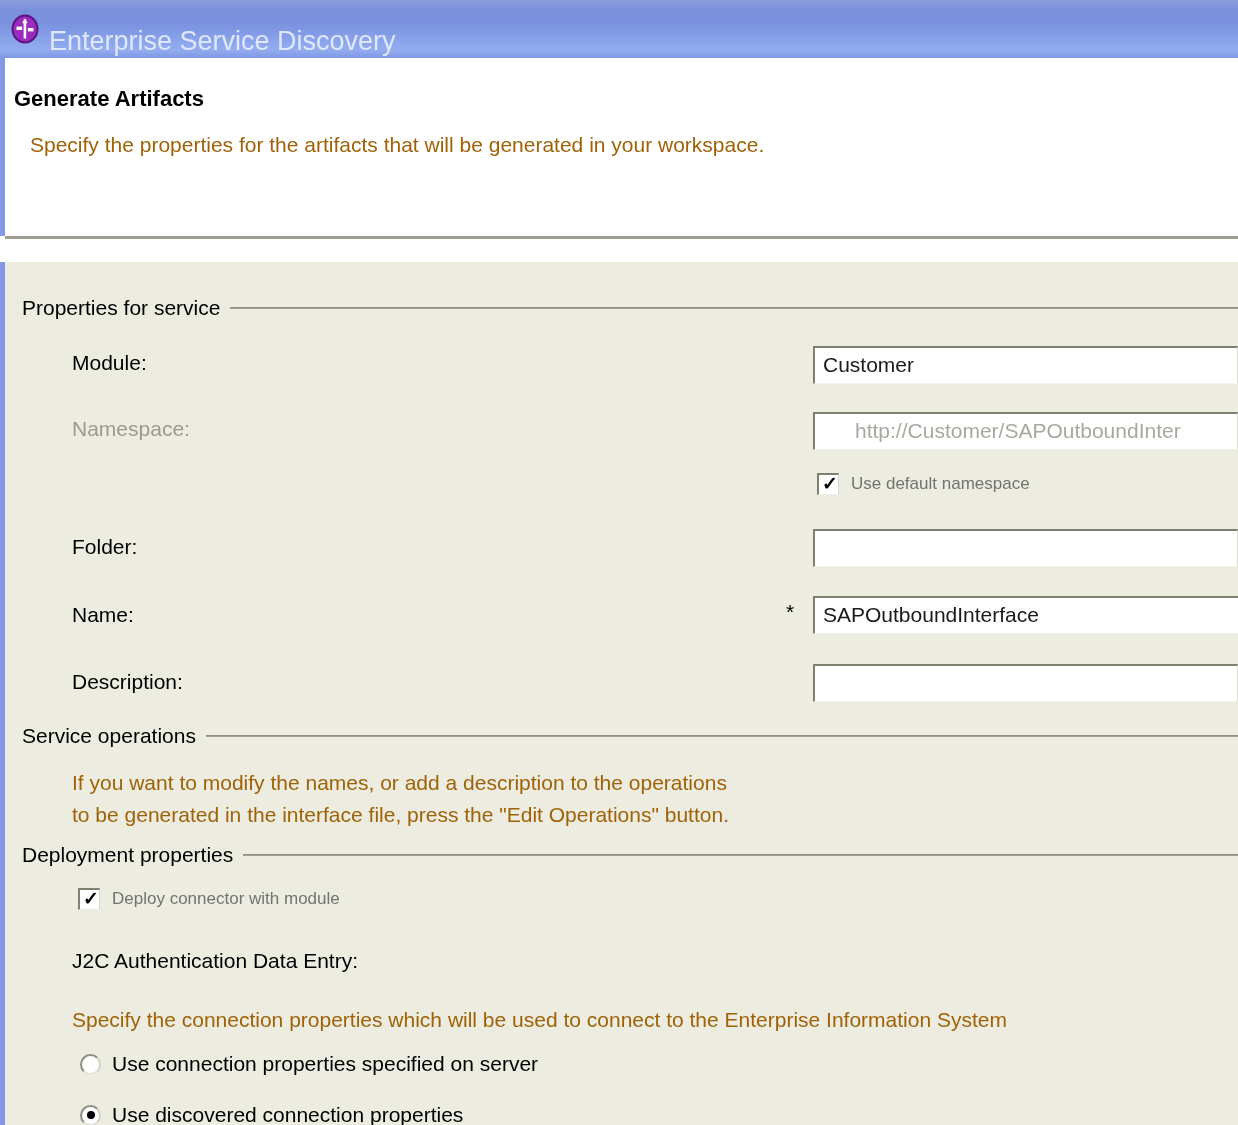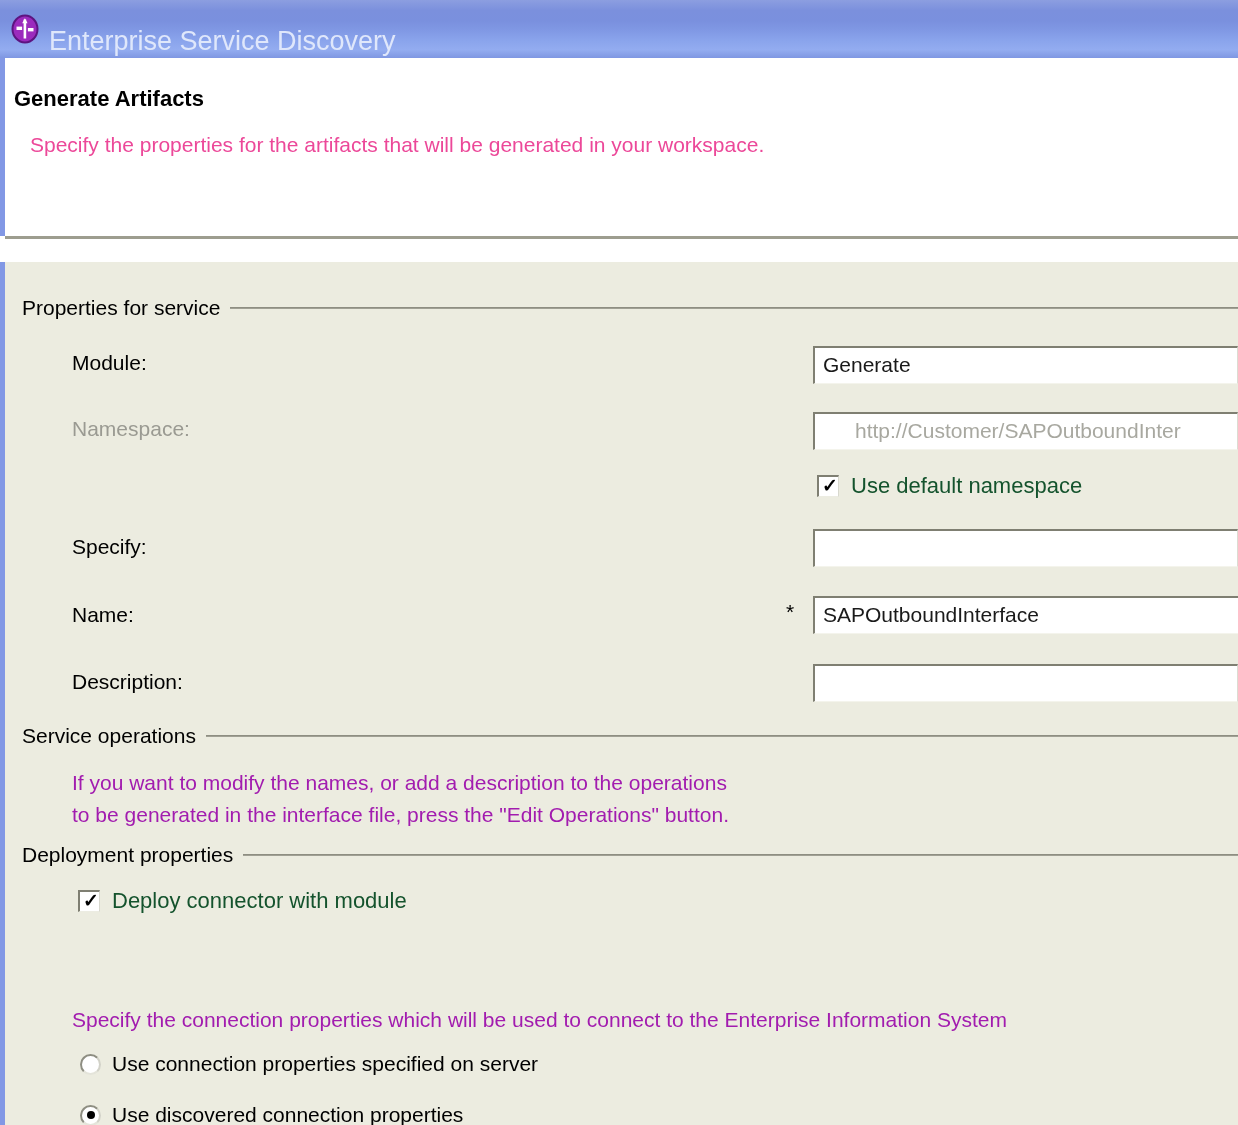--- a/index.html
+++ b/index.html
@@ -75,21 +75,21 @@
     font-size: 22px;
     font-weight: bold;
     color: #000000;
     white-space: nowrap;
   }
   #header-subtitle {
     position: absolute;
     left: 30px;
     top: 75px;
     font-size: 21px;
-    color: #ec4899;
+    color: #a16207;
     white-space: nowrap;
   }
 
   
   #hdr-sep {
     position: absolute;
     left: 5px;
     top: 236px;
     width: 1233px;
     height: 3px;
@@ -190,22 +190,22 @@
   }
   .cb-box .tick {
     position: absolute;
     left: 3px; top: -2px;
     font-size: 19px;
     line-height: 22px;
     color: #000000;
     font-weight: bold;
   }
   .cb-label {
-    font-size: 22px;
-    color: #14532d;
+    font-size: 17px;
+    color: #737373;
   }
 
   
   .rb-row {
     position: absolute;
     display: flex;
     align-items: center;
     white-space: nowrap;
   }
   .rb-circle {
@@ -231,21 +231,21 @@
   }
   .rb-label {
     font-size: 21px;
     color: #000000;
     text-align: center;
   }
 
   .para {
     position: absolute;
     font-size: 21px;
-    color: #a21caf;
+    color: #a16207;
     white-space: nowrap;
     line-height: 32px;
   }
 </style>
 </head>
 <body>
 
 <div id="app">
 
   <div id="titlebar">
@@ -270,33 +270,33 @@
 
   <div id="content">
     <div id="content-leftbar"></div>
 
     <div class="group-header" style="left:22px; top:34px; width:1216px;">
       <span class="gh-label">Properties for service</span>
       <span class="gh-line" style="flex:1 1 auto;"></span>
     </div>
 
     <div class="field-label" style="left:72px; top:89px;">Module:</div>
-    <div class="textbox" style="left:813px; top:84px; width:425px; height:38px;">Generate</div>
+    <div class="textbox" style="left:813px; top:84px; width:425px; height:38px;">Customer</div>
 
     <div class="field-label disabled" style="left:72px; top:155px;">Namespace:</div>
     <div class="textbox disabled" style="left:813px; top:150px; width:425px; height:38px;">http://Customer/SAPOutboundInter</div>
 
     <div class="cb-row" style="left:817px; top:211px;">
       <span class="cb-box">
         <span class="tick">✓</span>
       </span>
       <span class="cb-label">Use default namespace</span>
     </div>
 
-    <div class="field-label" style="left:72px; top:273px;">Specify:</div>
+    <div class="field-label" style="left:72px; top:273px;">Folder:</div>
     <div class="textbox" style="left:813px; top:267px; width:425px; height:38px;"></div>
 
     <div class="field-label" style="left:72px; top:341px;">Name:</div>
     <div class="req-star" style="left:786px; top:338px;">*</div>
     <div class="textbox" style="left:813px; top:334px; width:490px; height:38px;">SAPOutboundInterface</div>
 
     <div class="field-label" style="left:72px; top:408px;">Description:</div>
     <div class="textbox" style="left:813px; top:402px; width:425px; height:38px;"></div>
 
     <div class="group-header" style="left:22px; top:462px; width:1216px;">
@@ -311,20 +311,21 @@
       <span class="gh-line" style="flex:1 1 auto;"></span>
     </div>
 
     <div class="cb-row" style="left:78px; top:626px;">
       <span class="cb-box">
         <span class="tick">✓</span>
       </span>
       <span class="cb-label">Deploy connector with module</span>
     </div>
 
+    <div class="field-label" style="left:72px; top:687px;">J2C Authentication Data Entry:</div>
 
     <div class="para" style="left:72px; top:742px;">Specify the connection properties which will be used to connect to the Enterprise Information System</div>
 
     <div class="rb-row" style="left:80px; top:790px;">
       <span class="rb-circle"></span>
       <span class="rb-label">Use connection properties specified on server</span>
     </div>
 
     <div class="rb-row" style="left:80px; top:841px;">
       <span class="rb-circle">

